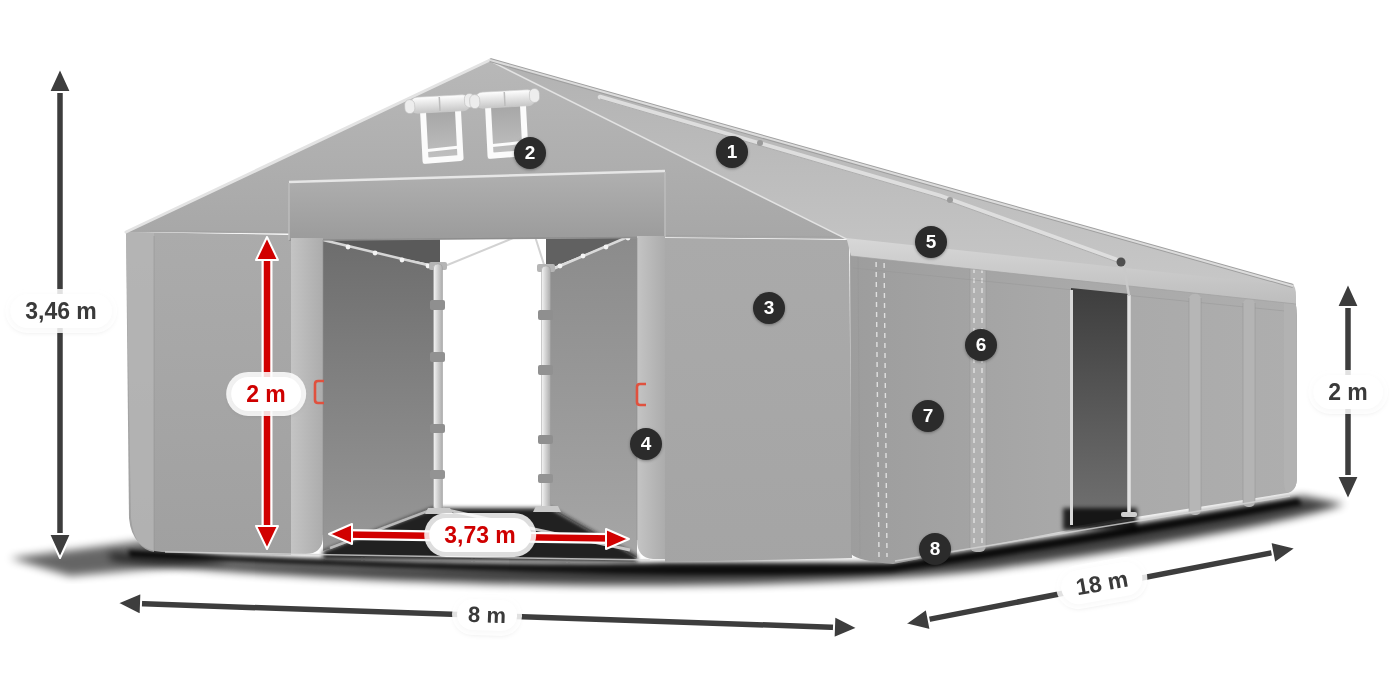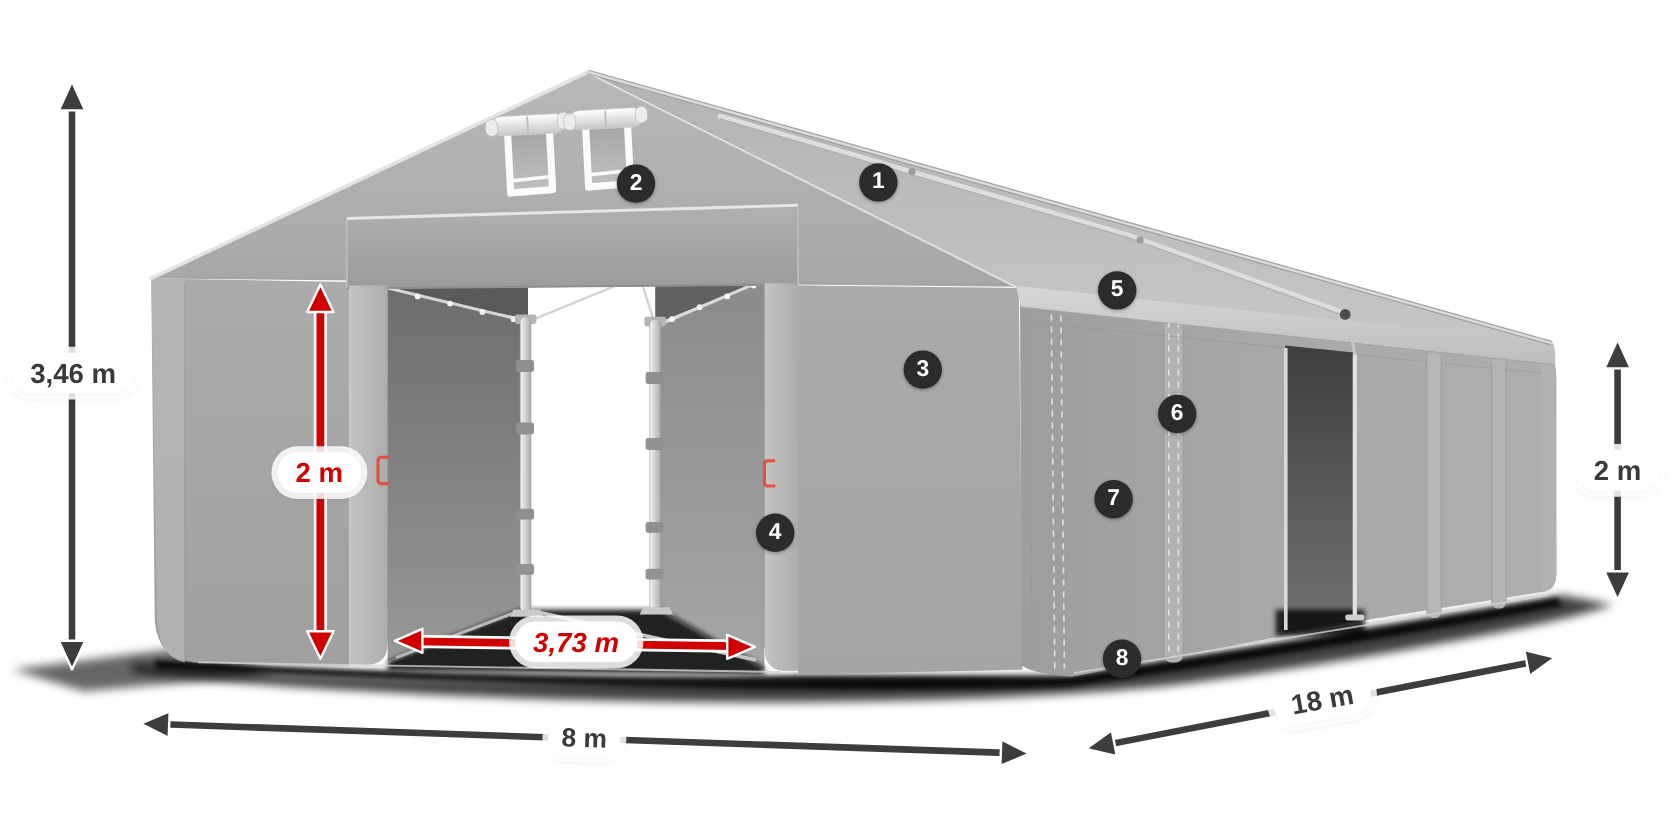--- a/index.html
+++ b/index.html
@@ -289,21 +289,21 @@
   <g>
     <line x1="1348" y1="303" x2="1348" y2="480" stroke="#ffffff" stroke-width="11"></line>
     <line x1="1348" y1="301" x2="1348" y2="482" stroke="#3d3d3d" stroke-width="5.5"></line>
     <path d="M1348,283 L1337,307 L1359,307 Z" fill="#3d3d3d" stroke="#fff" stroke-width="2" stroke-linejoin="round"></path>
     <path d="M1348,500 L1337,476 L1359,476 Z" fill="#3d3d3d" stroke="#fff" stroke-width="2" stroke-linejoin="round"></path>
   </g>
 </svg>
 
 <div class="pill" style="left:61px;top:311px;">3,46 m</div>
 <div class="pill pill--red" style="left:266px;top:394px;">2 m</div>
-<div class="pill pill--red" style="left:480px;top:535px;font-style:italic;">3,73 m</div>
+<div class="pill pill--red" style="left:480px;top:535px;">3,73 m</div>
 <div class="pill pill--sm" style="left:487px;top:615px;transform:translate(-50%,-50%) rotate(1.9deg);">8 m</div>
 <div class="pill" style="left:1102px;top:583px;transform:translate(-50%,-50%) rotate(-10deg);">18 m</div>
 <div class="pill" style="left:1348px;top:392px;">2 m</div>
 
 <div class="badge" style="left:732px;top:152px;">1</div>
 <div class="badge" style="left:530px;top:153px;">2</div>
 <div class="badge" style="left:769px;top:308px;">3</div>
 <div class="badge" style="left:646px;top:444px;">4</div>
 <div class="badge" style="left:931px;top:242px;">5</div>
 <div class="badge" style="left:981px;top:345px;">6</div>

